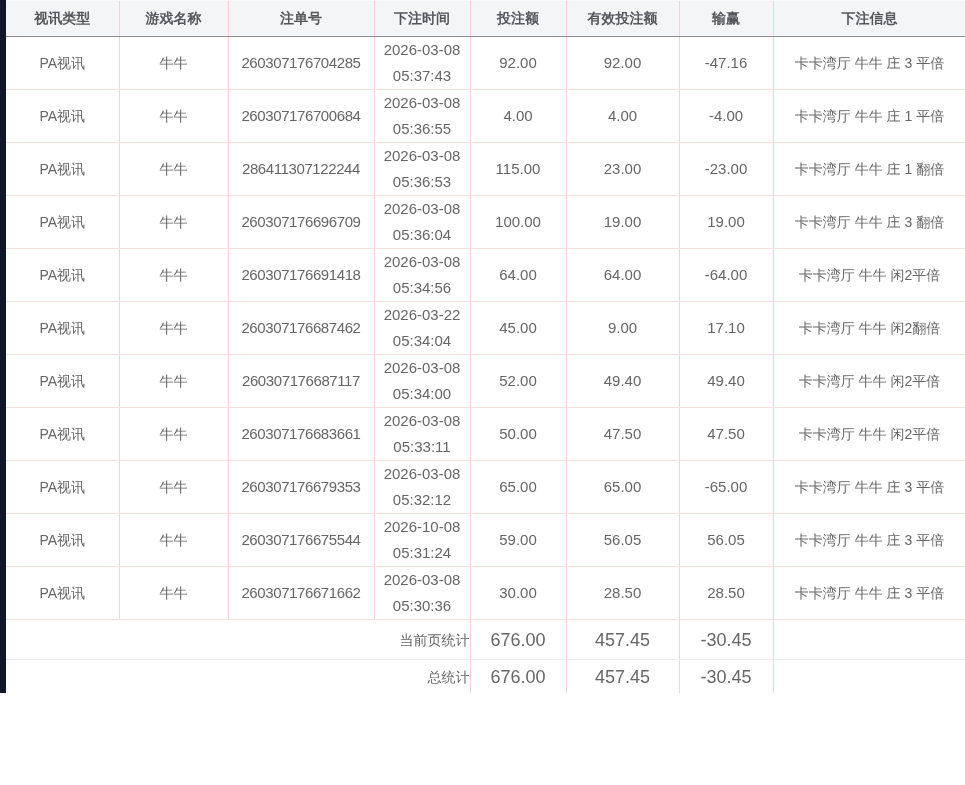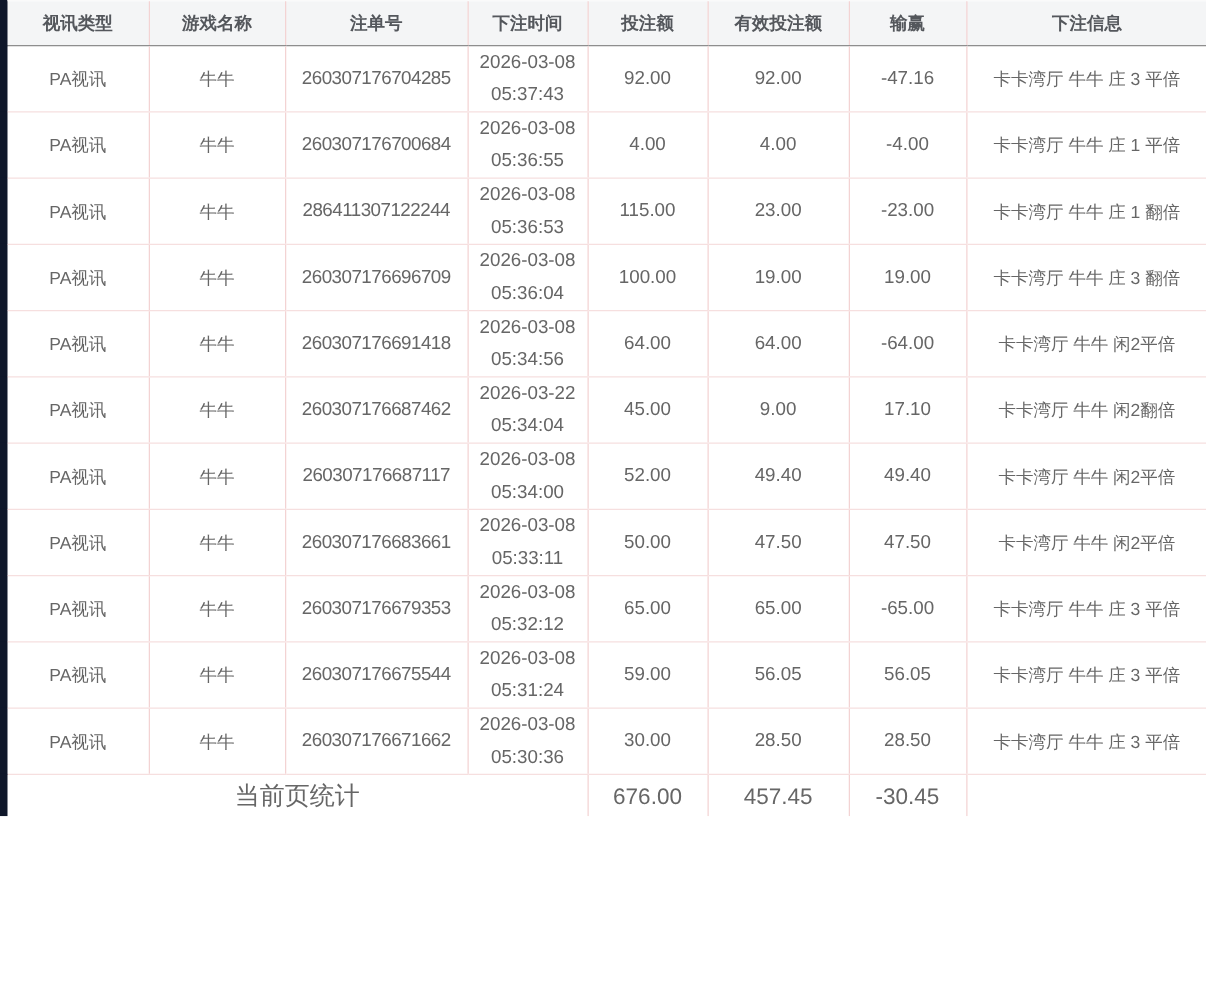--- a/index.html
+++ b/index.html
@@ -51,21 +51,21 @@
   .report-table td.col-bet_id {
     letter-spacing: -0.4px;
     white-space: nowrap;
   }
   .report-table td.col-bet_time { line-height: 26px; }
   .report-table tfoot td {
     border-bottom: 1px solid #ebebeb;
     height: 39px;
     font-size: 18px;
   }
-  .report-table tfoot td.summary-label { font-size: 20px; }
+  .report-table tfoot td.summary-label { font-size: 14px; text-align: right; }
   .report-table tfoot tr:last-child td {
     height: 33px;
     border-bottom: none;
   }
 </style>
 </head>
 <body>
 
 <table class="report-table">
   <colgroup>
@@ -178,21 +178,21 @@
         <td class="col-bet_time">2026-03-08 05:32:12</td>
         <td class="col-bet_amount">65.00</td>
         <td class="col-valid_bet_amount">65.00</td>
         <td class="col-win_loss">-65.00</td>
         <td class="col-bet_info">卡卡湾厅 牛牛 庄 3 平倍</td>
       </tr>
       <tr>
         <td class="col-video_type">PA视讯</td>
         <td class="col-game_name">牛牛</td>
         <td class="col-bet_id">260307176675544</td>
-        <td class="col-bet_time">2026-03-08 05:31:24</td>
+        <td class="col-bet_time">2026-10-08 05:31:24</td>
         <td class="col-bet_amount">59.00</td>
         <td class="col-valid_bet_amount">56.05</td>
         <td class="col-win_loss">56.05</td>
         <td class="col-bet_info">卡卡湾厅 牛牛 庄 3 平倍</td>
       </tr>
       <tr>
         <td class="col-video_type">PA视讯</td>
         <td class="col-game_name">牛牛</td>
         <td class="col-bet_id">260307176671662</td>
         <td class="col-bet_time">2026-03-08 05:30:36</td>
@@ -203,14 +203,21 @@
       </tr>
     </tbody>
   <tfoot>
       <tr>
         <td class="summary-label" colspan="4">当前页统计</td>
         <td class="col-bet_amount">676.00</td>
         <td class="col-valid_bet_amount">457.45</td>
         <td class="col-win_loss">-30.45</td>
         <td class="col-bet_info"></td>
       </tr>
+      <tr>
+        <td class="summary-label" colspan="4">总统计</td>
+        <td class="col-bet_amount">676.00</td>
+        <td class="col-valid_bet_amount">457.45</td>
+        <td class="col-win_loss">-30.45</td>
+        <td class="col-bet_info"></td>
+      </tr>
     </tfoot>
 </table>
 
 </body></html>

